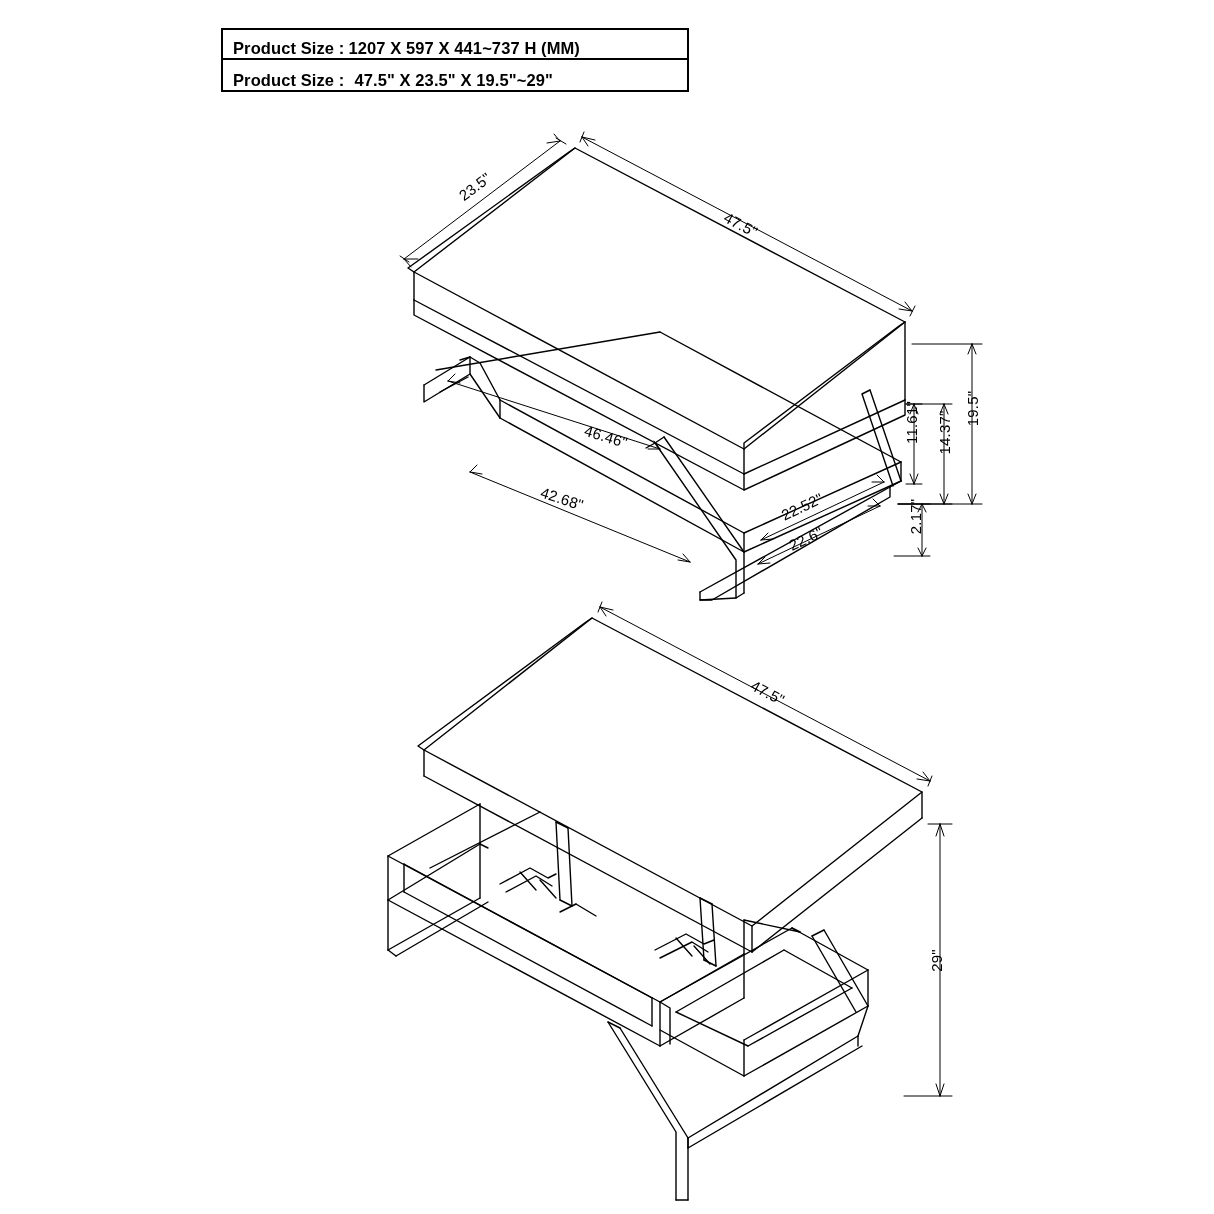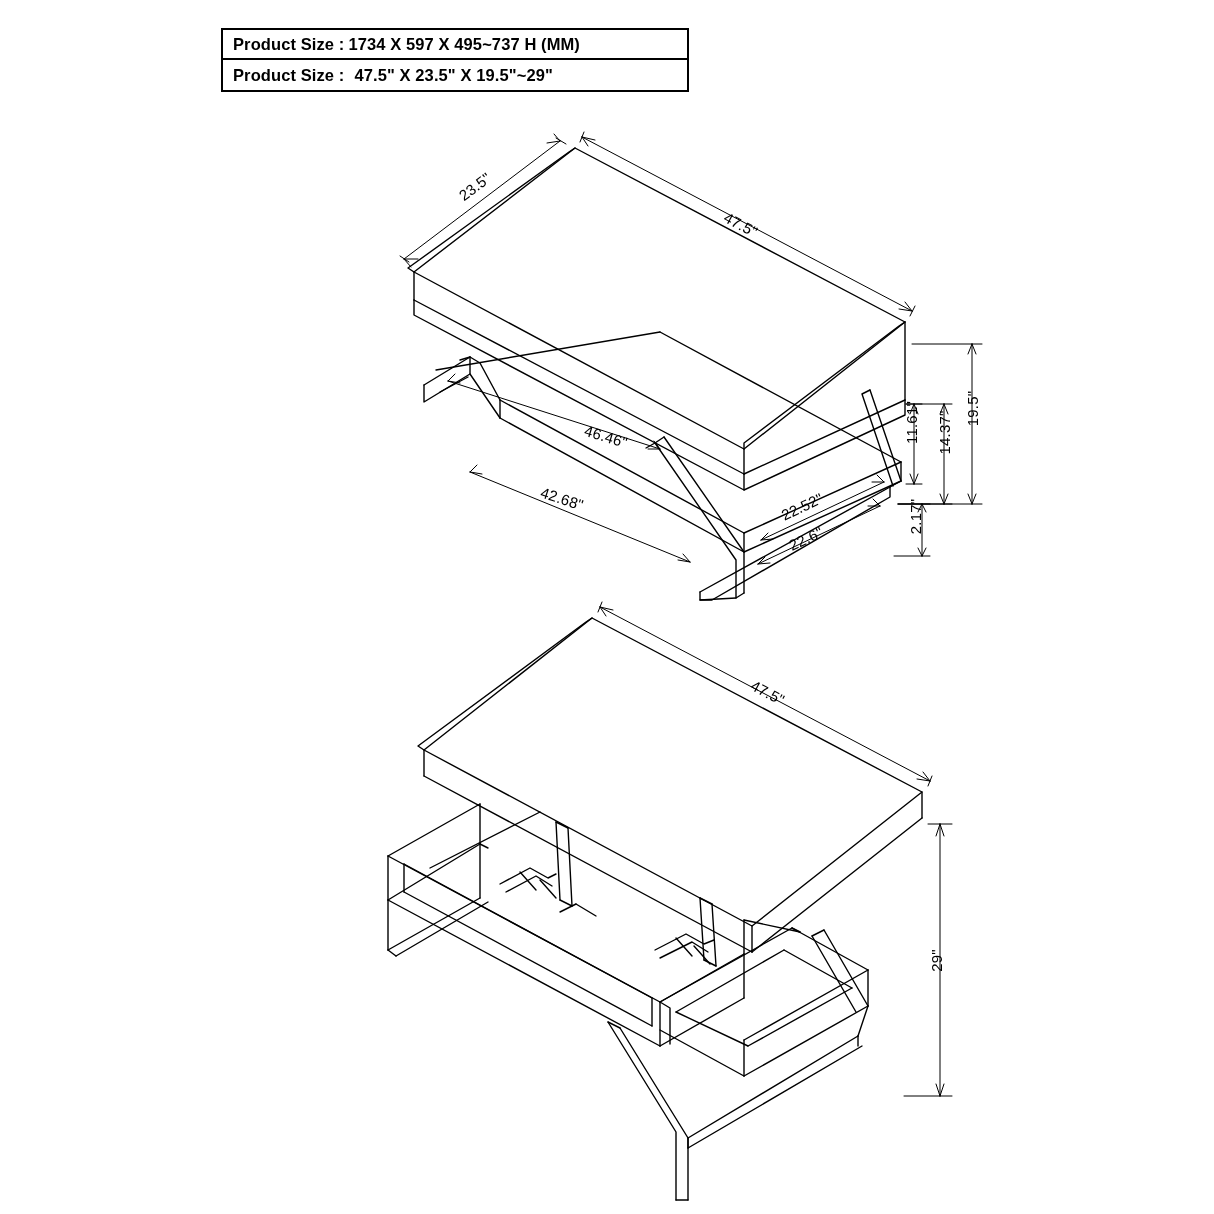--- a/index.html
+++ b/index.html
@@ -21,21 +21,21 @@
     position: absolute;
     left: 221px;
     top: 28px;
     width: 468px;
     border: 2px solid #000;
     box-sizing: border-box;
     background: #fff;
   }
   .spec-row {
     display: flex;
-    align-items: center;
+    align-items: flex-end;
     height: 30px;
     padding: 0 10px;
     box-sizing: border-box;
     font-size: 16.5px;
     font-weight: bold;
     letter-spacing: 0.1px;
     white-space: nowrap;
   }
   .spec-row.first { border-bottom: 2px solid #000; }
   .spec-label { margin-right: 4px; }
@@ -60,21 +60,21 @@
     transform-origin: 50% 50%;
     letter-spacing: 0.2px;
   }
 </style>
 </head>
 <body>
 
 <div id="spec-box">
   <div class="spec-row first">
     <span class="spec-label">Product Size :</span>
-    <span>1734 X 597 X 495~737 H (MM)</span>
+    <span>1207 X 597 X 441~737 H (MM)</span>
   </div>
   <div class="spec-row">
     <span class="spec-label">Product Size :</span>
     <span style="margin-left:6px;">47.5" X 23.5" X 19.5"~29"</span>
   </div>
 </div>
 
 <div id="drawing">
 <svg width="1214" height="1214" viewBox="0 0 1214 1214" xmlns="http://www.w3.org/2000/svg" fill="none" stroke="#000" stroke-width="1.4" stroke-linecap="round" stroke-linejoin="round">
 

